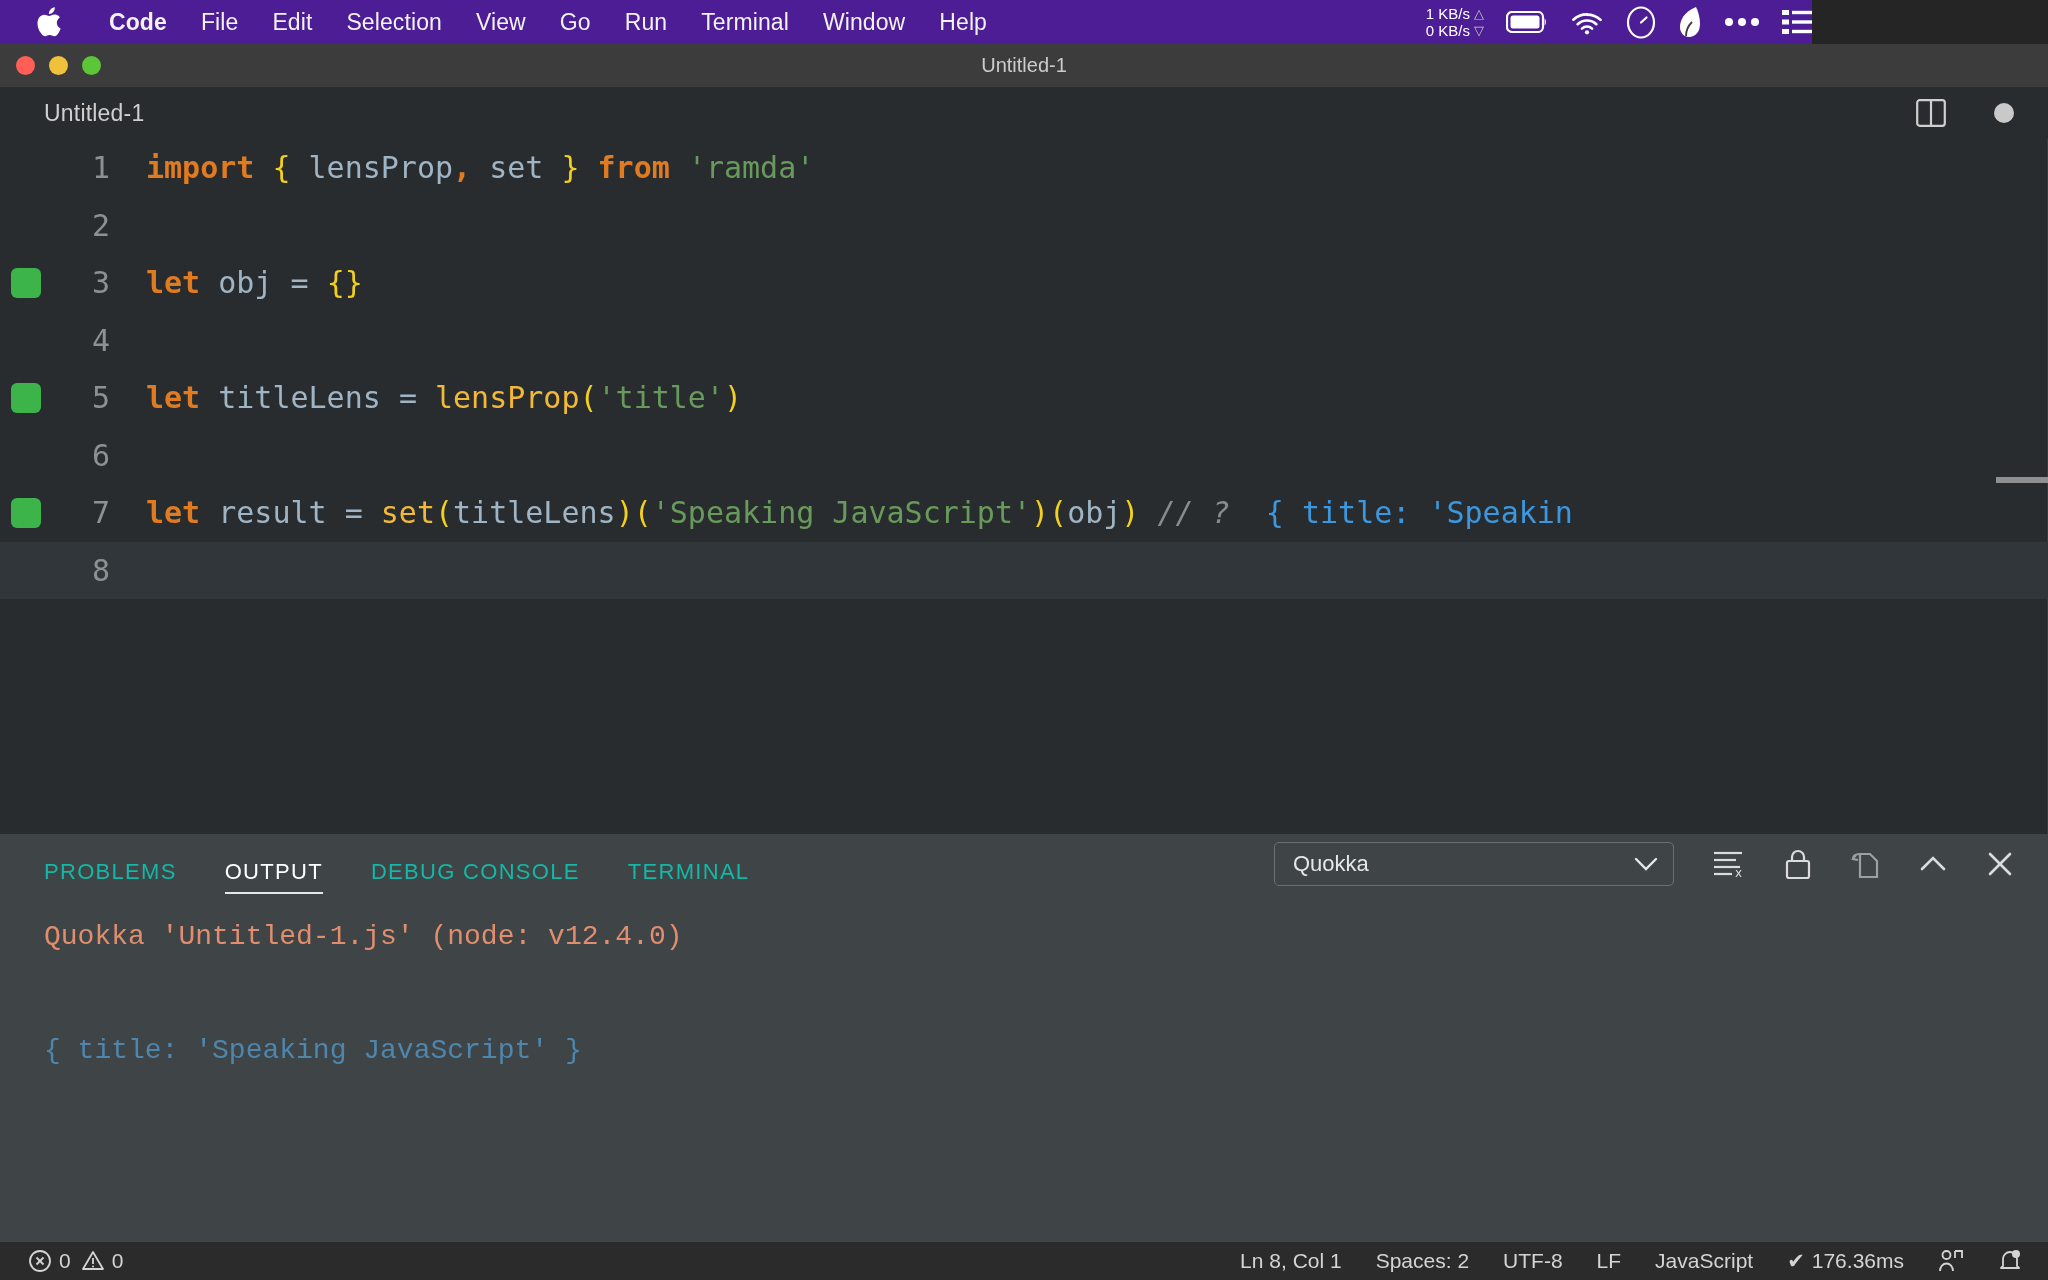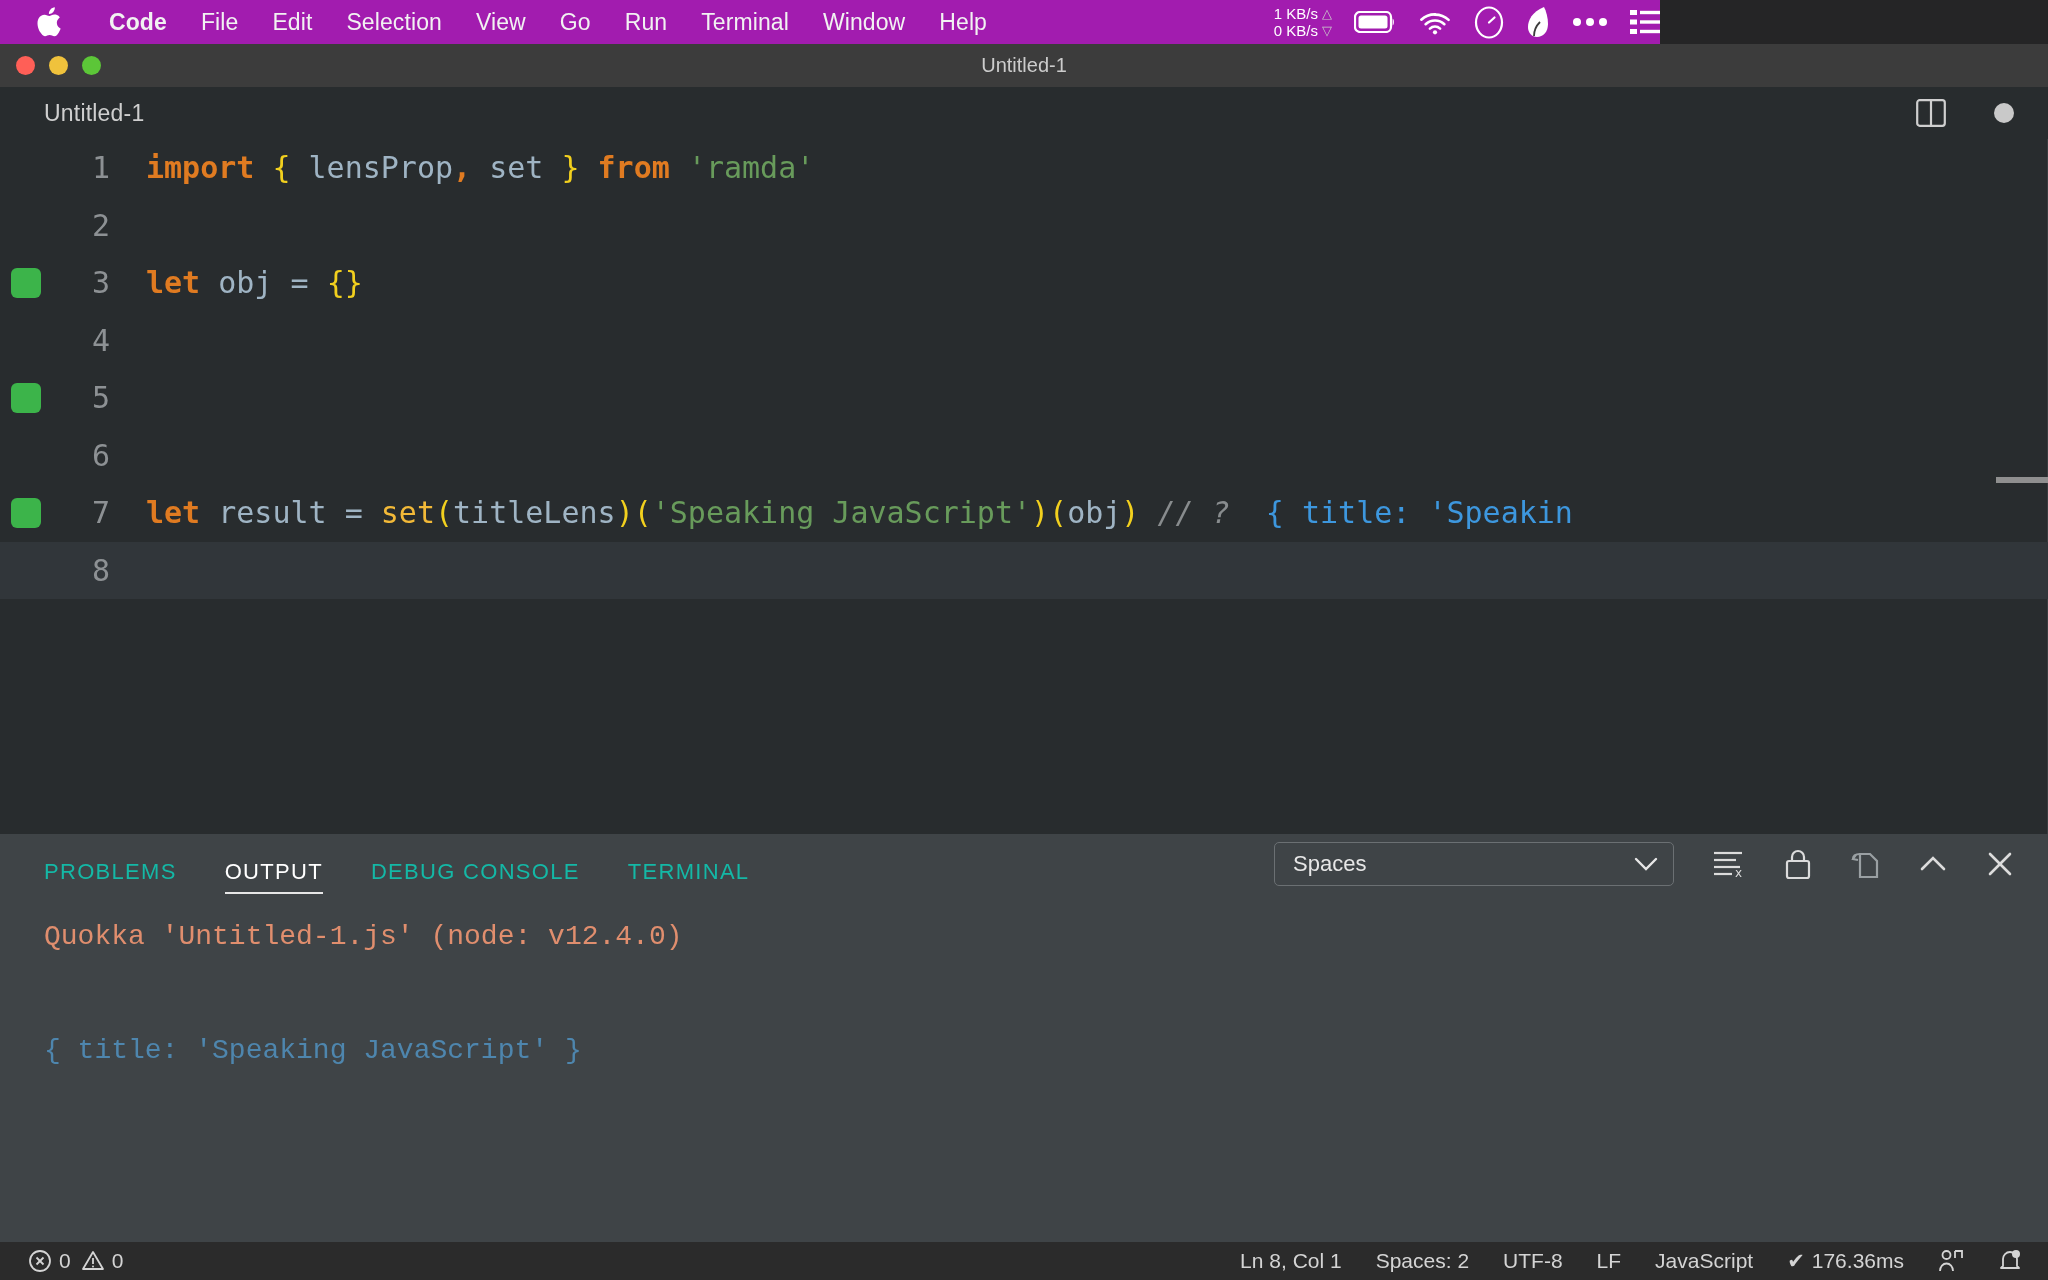--- a/index.html
+++ b/index.html
@@ -6,22 +6,22 @@
   html, body {
     width:2048px; height:1280px;
     background:#1e1e1e;
     font-family:"Liberation Sans", sans-serif;
     overflow:hidden;
   }
   .app { position:relative; width:2048px; height:1280px; background:#252526; }
 
   
   .macbar {
-    position:absolute; left:0; top:0; width:1660px; height:44px;
-    background:#a21caf;
+    position:absolute; left:0; top:0; width:1812px; height:44px;
+    background:#4c1d95;
     display:flex; align-items:center;
     color:#ffffff;
     z-index:40;
   }
   .macbar-left { display:flex; align-items:center; height:44px; padding-left:36px; }
   .apple-logo { width:26px; height:30px; position:relative; margin-right:30px; }
   .apple-logo svg { display:block; }
   .menu-item {
     font-size:23px; color:#f2f2f2; padding:0 17px; line-height:44px;
     letter-spacing:.1px; white-space:nowrap;
@@ -246,39 +246,39 @@
     </div>
 
     <div class="code-wrap">
       <div class="scroll-gutter"></div>
       <div class="scroll-marker"></div>
       <div id="code-lines">
           <div class="code-line"><span class="lineno">1</span><span class="code-text"><span class="k">import</span><span class="op"> </span><span class="br">{</span><span class="id"> lensProp</span><span class="k">,</span><span class="id"> set </span><span class="br">}</span><span class="op"> </span><span class="k">from</span><span class="op"> </span><span class="str">'ramda'</span></span></div>
           <div class="code-line"><span class="lineno">2</span><span class="code-text"></span></div>
           <div class="code-line"><span class="quokka-mark"></span><span class="lineno">3</span><span class="code-text"><span class="k">let</span><span class="id"> obj </span><span class="op">=</span><span class="op"> </span><span class="br">{}</span></span></div>
           <div class="code-line"><span class="lineno">4</span><span class="code-text"></span></div>
-          <div class="code-line"><span class="quokka-mark"></span><span class="lineno">5</span></div>
+          <div class="code-line"><span class="quokka-mark"></span><span class="lineno">5</span><span class="code-text"><span class="k">let</span><span class="id"> titleLens </span><span class="op">=</span><span class="op"> </span><span class="fn">lensProp</span><span class="br">(</span><span class="str">'title'</span><span class="br">)</span></span></div>
           <div class="code-line"><span class="lineno">6</span><span class="code-text"></span></div>
           <div class="code-line"><span class="quokka-mark"></span><span class="lineno">7</span><span class="code-text"><span class="k">let</span><span class="id"> result </span><span class="op">=</span><span class="op"> </span><span class="fn">set</span><span class="br">(</span><span class="id">titleLens</span><span class="br">)</span><span class="br">(</span><span class="str">'Speaking JavaScript'</span><span class="br">)</span><span class="br">(</span><span class="id">obj</span><span class="br">)</span><span class="op"> </span><span class="cm">// ?</span><span class="qv">  { title: 'Speakin</span></span></div>
           <div class="code-line current"><span class="lineno">8</span><span class="code-text"></span></div>
         </div>
     </div>
   </div>
 
   <div class="panel">
     <div class="panel-head">
       <div class="panel-tabs" id="panel-tabs">
           <span class="ptab">PROBLEMS</span>
           <span class="ptab active">OUTPUT</span>
           <span class="ptab">DEBUG CONSOLE</span>
           <span class="ptab">TERMINAL</span>
         </div>
       <div class="panel-tools">
         <div class="picker">
-          <span class="picker-label">Spaces</span>
+          <span class="picker-label">Quokka</span>
           <span class="picker-chev">
             <svg width="26" height="16" viewBox="0 0 26 16">
                 <polyline points="3,3 13,13 23,3" fill="none" stroke="#e7e7e7" stroke-width="2.4" stroke-linecap="round"></polyline>
               </svg>
           </span>
         </div>
         <span>
           <svg width="34" height="30" viewBox="0 0 34 30">
               <line x1="2" y1="4" x2="30" y2="4" stroke="#dcdcdc" stroke-width="2.2"></line>
               <line x1="2" y1="11" x2="24" y2="11" stroke="#dcdcdc" stroke-width="2.2"></line>

